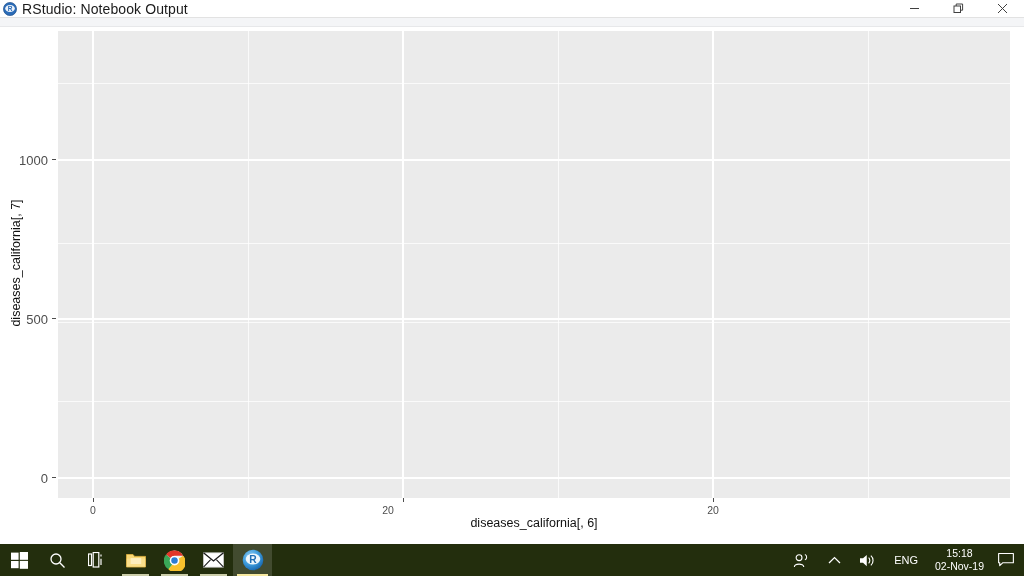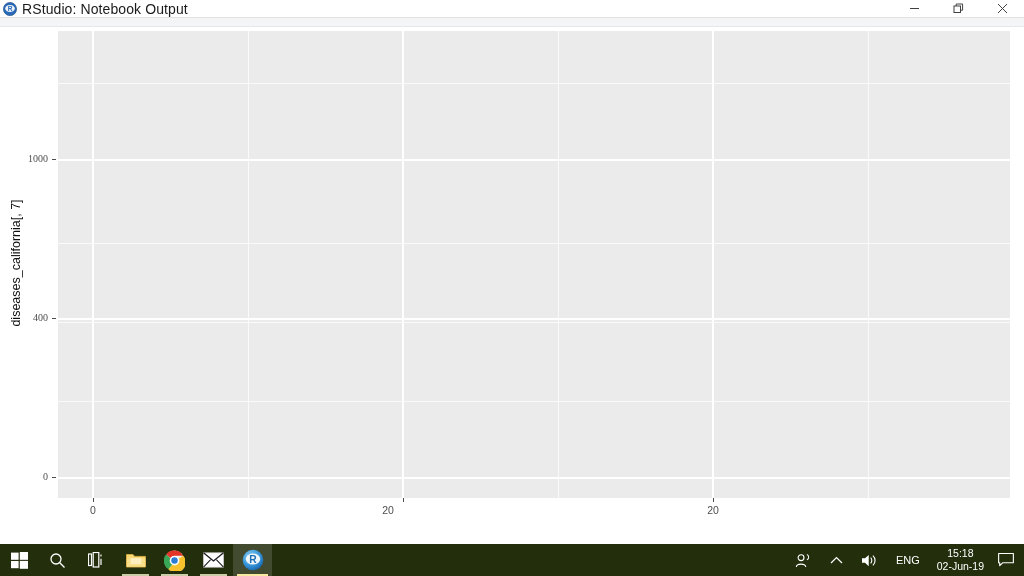--- a/index.html
+++ b/index.html
@@ -52,22 +52,22 @@
   .grid-minor-v { top:0; height:100%; width:1px; opacity:0.75; }
 
   
   .tick-y {
     position:absolute; width:4px; height:1px; background:#4d4d4d; left:52px;
   }
   .tick-x {
     position:absolute; height:4px; width:1px; background:#4d4d4d; top:471px;
   }
   .ylab {
-    position:absolute; right:0; font-size:10px; color:#4d4d4d;
-    text-align:left; white-space:nowrap;font-family:Liberation Serif, serif;
+    position:absolute; right:0; font-size:13px; color:#4d4d4d;
+    text-align:left; white-space:nowrap;
   }
   .ylab-wrap { position:absolute; left:0; width:48px; }
   .xlab {
     position:absolute; font-size:10.5px; color:#4d4d4d;
     text-align:center; white-space:nowrap; top:477px; transform:translateX(-50%);
   }
 
   .axis-title-x {
     position:absolute; left:58px; width:952px; top:489px;
     text-align:center; font-size:12.5px; color:#111111; white-space:nowrap;
@@ -170,34 +170,35 @@
     </div>
 
     <div class="tick-y" style="top:132px"></div>
     <div class="tick-y" style="top:291px"></div>
     <div class="tick-y" style="top:450px"></div>
 
     <div class="ylab-wrap" style="top:126px">
       <div class="ylab">1000</div>
     </div>
     <div class="ylab-wrap" style="top:285px">
-      <div class="ylab">400</div>
+      <div class="ylab">500</div>
     </div>
     <div class="ylab-wrap" style="top:444px">
       <div class="ylab">0</div>
     </div>
 
     <div class="tick-x" style="left:93px"></div>
     <div class="tick-x" style="left:403px"></div>
     <div class="tick-x" style="left:713px"></div>
 
     <div class="xlab" style="left:93px">0</div>
     <div class="xlab" style="left:388px">20</div>
     <div class="xlab" style="left:713px">20</div>
 
+    <div class="axis-title-x">diseases_california[, 6]</div>
     <div class="axis-title-y">
       <span>diseases_california[, 7]</span>
     </div>
   </div>
 
   <div class="taskbar">
 
     <div class="tb-item start">
       <svg width="17" height="17" viewBox="0 0 17 17">
         <rect x="0" y="0.6" width="7.6" height="7.2" fill="#ffffff"></rect>
@@ -286,21 +287,21 @@
           <path d="M1 5.6 H4.2 L8.2 2 V14 L4.2 10.4 H1 Z" fill="#ffffff"></path>
           <path d="M10.2 5 A4.2 4.2 0 0 1 10.2 11" fill="none" stroke="#ffffff" stroke-width="1.2"></path>
           <path d="M12.6 2.8 A7 7 0 0 1 12.6 13.2" fill="none" stroke="#ffffff" stroke-width="1.2"></path>
         </svg>
       </div>
 
       <div class="tray-item">ENG</div>
 
       <div class="clock">
         <span>15:18</span>
-        <span>02-Jun-19</span>
+        <span>02-Nov-19</span>
       </div>
 
       <div class="tray-item notif">
         <svg width="16" height="14" viewBox="0 0 17 15">
           <path d="M0.6 0.6 H16.4 V10.4 H5.2 L1.8 13.6 V10.4 H0.6 Z" fill="none" stroke="#ffffff" stroke-width="1.2" stroke-linejoin="round"></path>
         </svg>
       </div>
     </div>
   </div>
 </div>

